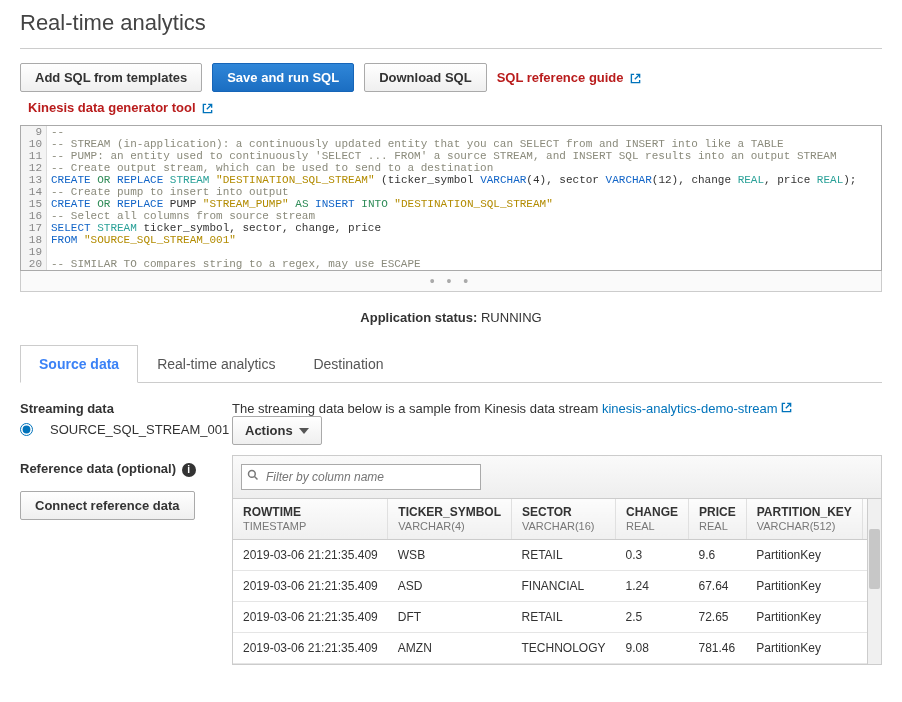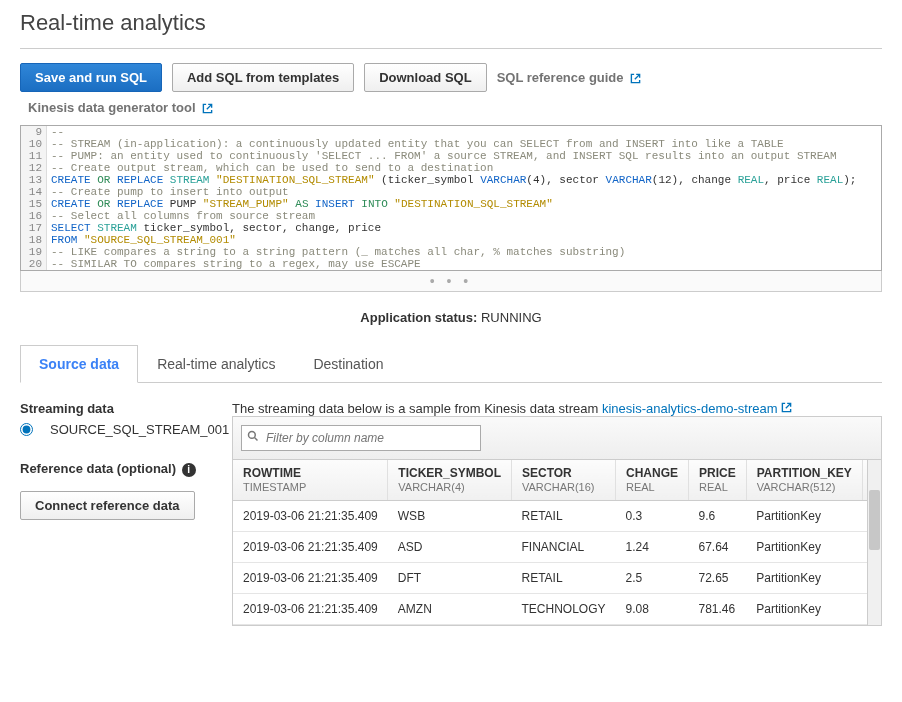--- a/index.html
+++ b/index.html
@@ -2,21 +2,21 @@
 <html><head>
 <meta charset="utf-8">
 <style>
 * { box-sizing: border-box; margin: 0; padding: 0; }
 body { font-family: "Helvetica Neue", Arial, sans-serif; font-size: 13px; color: #333; background: #fff; padding: 10px 20px; width: 902px; }
 .page-title { font-size: 22px; font-weight: 400; color: #444; margin-bottom: 12px; }
 hr.divider { border: none; border-top: 1px solid #ccc; margin-bottom: 14px; }
 .toolbar { display: flex; align-items: center; gap: 10px; margin-bottom: 8px; }
 .btn { display: inline-flex; align-items: center; justify-content: center; padding: 6px 14px; font-size: 13px; border: 1px solid #aaa; border-radius: 2px; background: linear-gradient(#fff,#efefef); color: #333; cursor: pointer; font-weight: 700; }
 .btn-primary { background: linear-gradient(#2f86d8,#1b6ec2); border-color: #1665b8; color: #fff; }
-.link { color: #737373; font-weight: 700; text-decoration: none; cursor: pointer; }
+.link { color: #b91c1c; font-weight: 700; text-decoration: none; cursor: pointer; }
 .link svg { vertical-align: -2px; margin-left: 3px; }
 .sub-links { margin: 4px 0 10px 8px; }
 .editor { border: 1px solid #aaa; font-family: "Courier New", monospace; font-size: 11px; background: #fff; position: relative; }
 .editor-line { display: flex; white-space: pre; }
 .gutter { width: 26px; text-align: right; padding-right: 4px; color: #888; background: #f4f4f4; border-right: 1px solid #ddd; flex-shrink: 0; }
 .code { padding-left: 4px; }
 .tok-comment { color: #8a8a7b; }
 .tok-kw { color: #1164c7; }
 .tok-type { color: #2aa198; }
 .tok-green { color: #2e8b57; }
@@ -55,22 +55,22 @@
 .vscroll .thumb { position: absolute; left: 1px; right: 1px; top: 30px; height: 60px; background: #c7c7c7; border-radius: 2px; }
 .external-icon { width: 11px; height: 11px; }
 </style>
 </head>
 <body>
 
 <h1 class="page-title">Real-time analytics</h1>
 <hr class="divider">
 
 <div class="toolbar">
+  <button class="btn">Add SQL from templates</button>
   <button class="btn btn-primary">Save and run SQL</button>
-  <button class="btn">Add SQL from templates</button>
   <button class="btn">Download SQL</button>
   <a class="link">
     <span>SQL reference guide</span>
     <svg class="external-icon" viewBox="0 0 16 16" fill="none" stroke="#0073bb" stroke-width="2">
         <path d="M6 2H2v12h12v-4M9 2h5v5M14 2L7 9"></path>
       </svg>
   </a>
 </div>
 <div class="sub-links">
   <a class="link">
@@ -85,21 +85,21 @@
     <div class="editor-line"><div class="gutter">9</div><div class="code"><span class="tok-comment">--</span></div></div>
     <div class="editor-line"><div class="gutter">10</div><div class="code"><span class="tok-comment">-- STREAM (in-application): a continuously updated entity that you can SELECT from and INSERT into like a TABLE</span></div></div>
     <div class="editor-line"><div class="gutter">11</div><div class="code"><span class="tok-comment">-- PUMP: an entity used to continuously 'SELECT ... FROM' a source STREAM, and INSERT SQL results into an output STREAM</span></div></div>
     <div class="editor-line"><div class="gutter">12</div><div class="code"><span class="tok-comment">-- Create output stream, which can be used to send to a destination</span></div></div>
     <div class="editor-line"><div class="gutter">13</div><div class="code"><span class="tok-kw">CREATE</span> <span class="tok-green">OR</span> <span class="tok-kw">REPLACE</span> <span class="tok-type">STREAM</span> <span class="tok-str">"DESTINATION_SQL_STREAM"</span> (ticker_symbol <span class="tok-kw">VARCHAR</span>(4), sector <span class="tok-kw">VARCHAR</span>(12), change <span class="tok-type">REAL</span>, price <span class="tok-type">REAL</span>);</div></div>
     <div class="editor-line"><div class="gutter">14</div><div class="code"><span class="tok-comment">-- Create pump to insert into output</span></div></div>
     <div class="editor-line"><div class="gutter">15</div><div class="code"><span class="tok-kw">CREATE</span> <span class="tok-green">OR</span> <span class="tok-kw">REPLACE</span> PUMP <span class="tok-str">"STREAM_PUMP"</span> <span class="tok-green">AS</span> <span class="tok-kw">INSERT</span> <span class="tok-green">INTO</span> <span class="tok-str">"DESTINATION_SQL_STREAM"</span></div></div>
     <div class="editor-line"><div class="gutter">16</div><div class="code"><span class="tok-comment">-- Select all columns from source stream</span></div></div>
     <div class="editor-line"><div class="gutter">17</div><div class="code"><span class="tok-kw">SELECT</span> <span class="tok-type">STREAM</span> ticker_symbol, sector, change, price</div></div>
     <div class="editor-line"><div class="gutter">18</div><div class="code"><span class="tok-kw">FROM</span> <span class="tok-str">"SOURCE_SQL_STREAM_001"</span></div></div>
-    <div class="editor-line"><div class="gutter">19</div><div class="code"><span class="tok-comment">-- LIKE compares a string to a string pattern (_ matches all char, % matches substring)</span></div></div>
+    <div class="editor-line"><div class="gutter">19</div></div>
     <div class="editor-line"><div class="gutter">20</div><div class="code"><span class="tok-comment">-- SIMILAR TO compares string to a regex, may use ESCAPE</span></div></div>
   </div>
 <div class="drag-handle">• • •</div>
 
 <div class="status-row">
   <b>Application status:</b>
   <span>RUNNING</span>
 </div>
 
 <div class="tabs" id="tabs">
@@ -126,20 +126,28 @@
     <div class="desc">
       <span>The streaming data below is a sample from Kinesis data stream </span>
       <a>
         <span>kinesis-analytics-demo-stream</span>
         <svg class="external-icon" viewBox="0 0 16 16" fill="none" stroke="#0073bb" stroke-width="2">
             <path d="M6 2H2v12h12v-4M9 2h5v5M14 2L7 9"></path>
           </svg>
       </a>
     </div>
 
+    <div class="actions-bar">
+      <button class="btn btn-actions">
+        <span>Actions</span>
+        <svg class="caret-down" width="10" height="6" viewBox="0 0 10 6">
+            <path d="M0 0l5 6 5-6z" fill="#555"></path>
+          </svg>
+      </button>
+    </div>
 
     <div class="grid-wrap">
       <div class="grid-toolbar">
         <div class="filter-box">
           <span class="mag">
             <svg width="12" height="12" viewBox="0 0 16 16" fill="none" stroke="#777" stroke-width="2">
                 <circle cx="6.5" cy="6.5" r="4.5"></circle>
                 <path d="M10 10l4 4"></path>
               </svg>
           </span>

